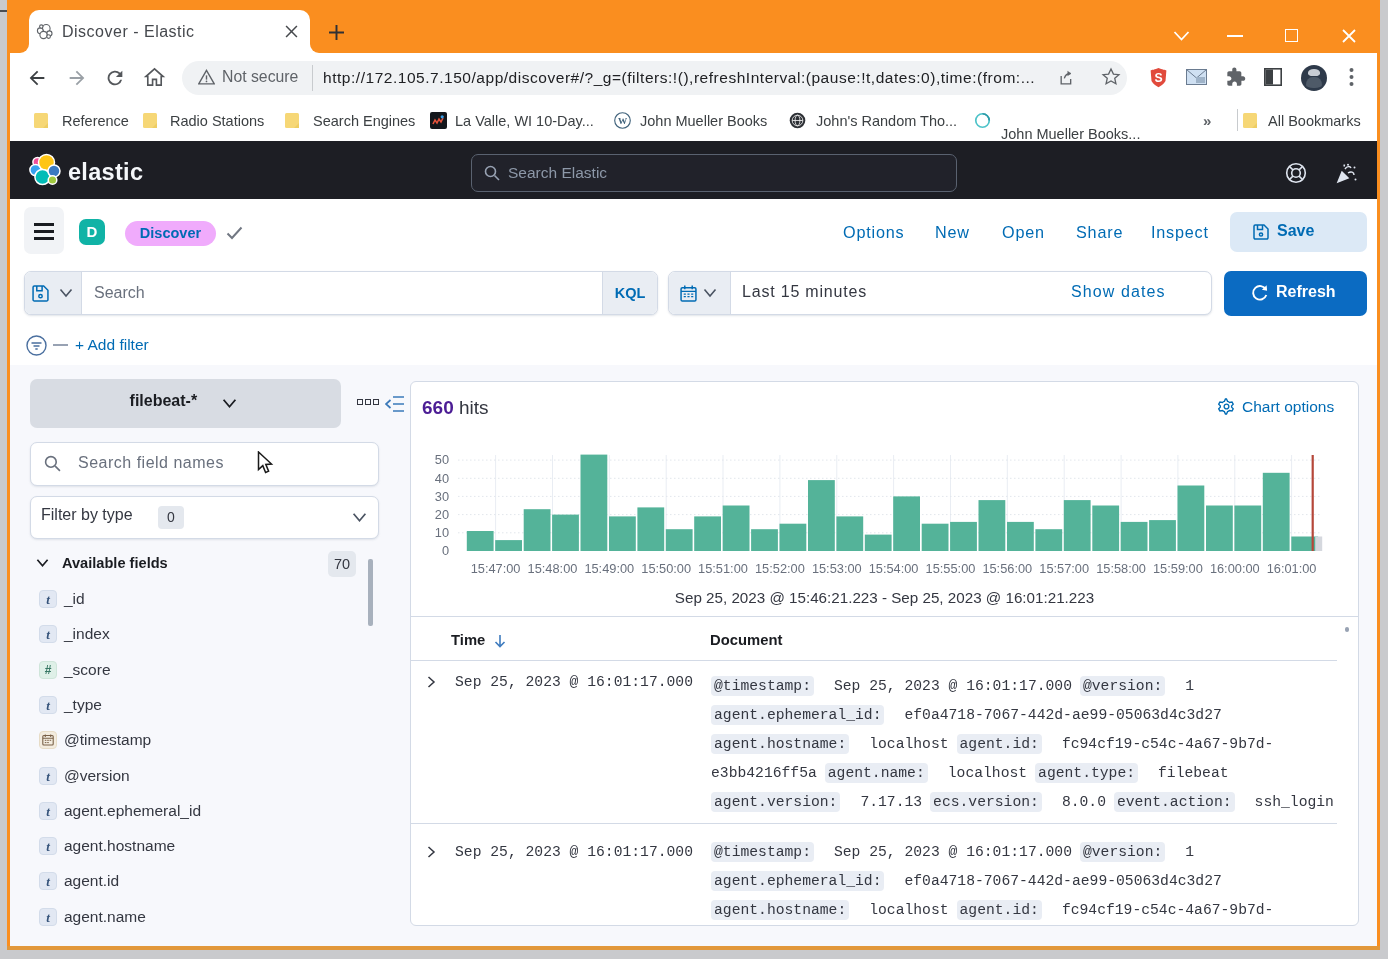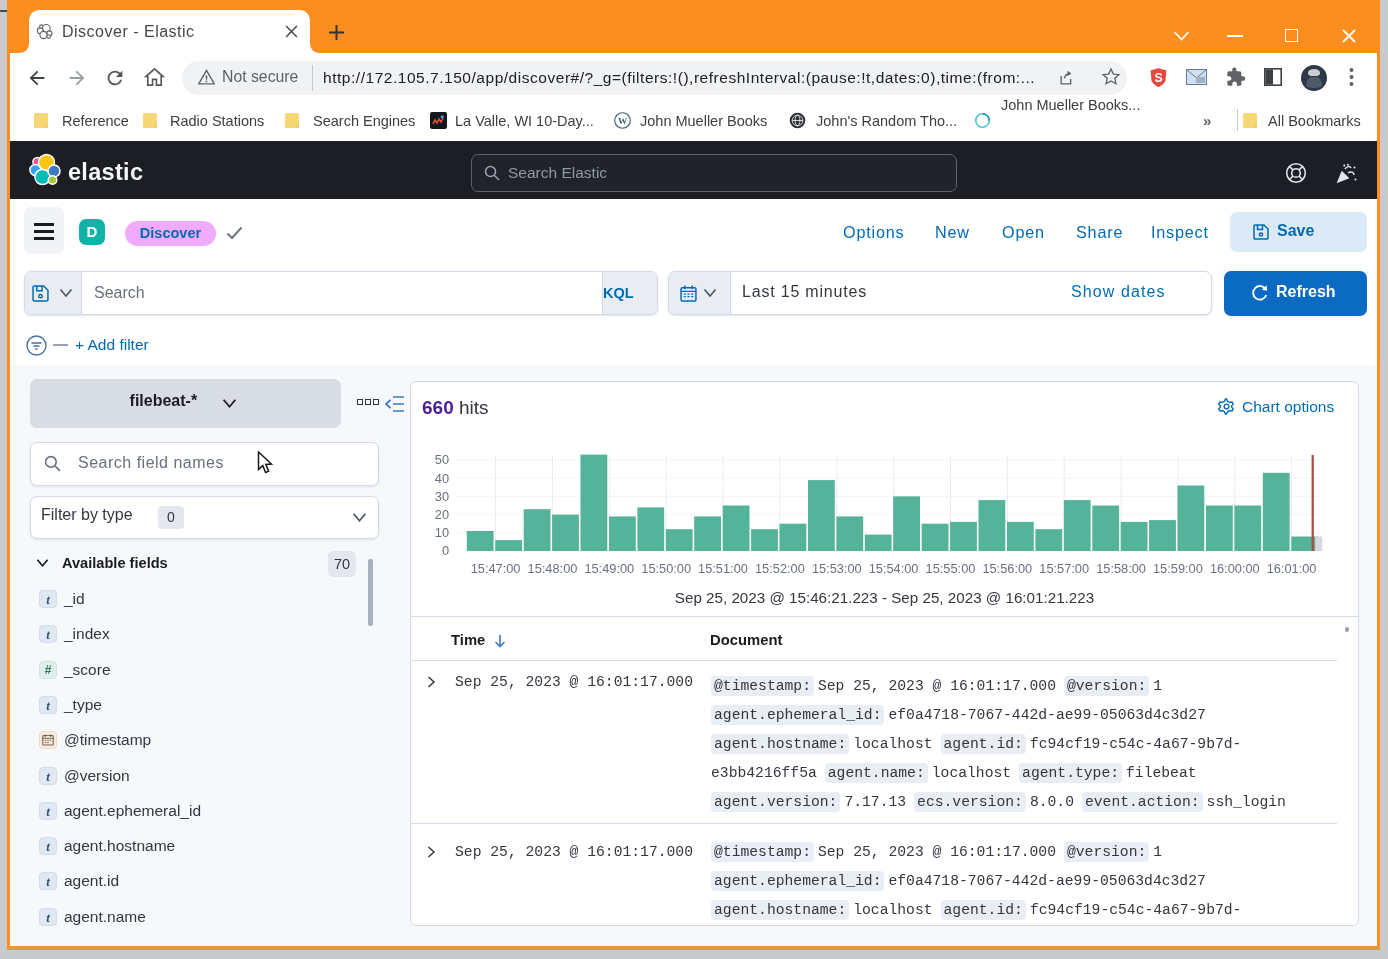--- a/index.html
+++ b/index.html
@@ -1,20 +1,20 @@
 <!DOCTYPE html>
 <html><head><meta charset="utf-8"><title>Discover - Elastic</title>
 <style>
 * { margin:0; padding:0; box-sizing:border-box; }
 html,body { width:1388px; height:959px; overflow:hidden; }
 body { background:#C9CACD; font-family:"Liberation Sans",sans-serif; position:relative; }
 .abs { position:absolute; }
 .win { position:absolute; left:7px; top:0; width:1373px; height:950px; background:#FA8E1F; }
 .mono { font-family:"Liberation Mono",monospace; }
-.fp { background:#E9EDF4; border-radius:4px; padding:2px 3px; margin-right:4px; }
+.fp { background:#E9EDF4; border-radius:4px; padding:2px 3px; margin-right:20px; }
 .fv { margin-right:8px; }
 .docline { position:relative; height:29px; line-height:29px; white-space:nowrap; }
 .flink { color:#006BB4; font-size:16.2px; font-weight:500; letter-spacing:0.8px; }
 </style></head><body>
 <div style="position:absolute;left:0;top:10px;width:7px;height:2px;background:#4a4d52"></div>
 <div class="win"></div>
 
 
 <div class="abs" style="left:29px;top:10px;width:281px;height:43px;background:#fff;border-radius:10px 10px 0 0"></div>
 <div class="abs" style="left:20px;top:44px;width:9px;height:9px;background:#fff"></div>
@@ -127,21 +127,21 @@
   </svg><div class="abs" style="left:640px;top:113px;font-size:14.5px;color:#3c4043">John Mueller Books</div><svg class="abs" style="left:789px;top:112px" width="17" height="17" viewBox="0 0 24 24">
     <circle cx="12" cy="12" r="11" fill="#2d3035"></circle>
     <g stroke="#fff" stroke-width="1.1" fill="none">
       <circle cx="12" cy="12" r="7.5"></circle>
       <ellipse cx="12" cy="12" rx="3.4" ry="7.5"></ellipse>
       <path d="M4.5 12h15"></path>
     </g>
   </svg><div class="abs" style="left:816px;top:113px;font-size:14.5px;color:#3c4043">John's Random Tho...</div><svg class="abs" style="left:974px;top:112px" width="17" height="17" viewBox="0 0 24 24">
     <circle cx="12" cy="12" r="9.5" fill="none" stroke="#4ec3c9" stroke-width="2.4"></circle>
     <path d="M12 2.5 a9.5 9.5 0 0 1 9.5 9.5" fill="none" stroke="#2e9aa8" stroke-width="2.4"></path>
-  </svg><div class="abs" style="left:1001px;top:97px;font-size:14.5px;color:#3c4043">John Mueller Books...</div><div class="abs" style="left:1203px;top:112px;font-size:15px;color:#5f6368;font-weight:bold">»</div><div class="abs" style="left:1237px;top:109px;width:1px;height:22px;background:#c8cbce"></div><svg class="abs" style="left:1243px;top:112.5px" width="14" height="15" viewBox="0 0 14 15">
+  </svg><div class="abs" style="left:1001px;top:126px;font-size:14.5px;color:#3c4043">John Mueller Books...</div><div class="abs" style="left:1203px;top:112px;font-size:15px;color:#5f6368;font-weight:bold">»</div><div class="abs" style="left:1237px;top:109px;width:1px;height:22px;background:#c8cbce"></div><svg class="abs" style="left:1243px;top:112.5px" width="14" height="15" viewBox="0 0 14 15">
     <rect x="0" y="0" width="14" height="15" rx="1.5" fill="#F6D776"></rect>
     <path d="M14 15 L9 15 L14 10 Z" fill="#EECD62"></path>
   </svg><div class="abs" style="left:1268px;top:113px;font-size:14.5px;color:#3c4043">All Bookmarks</div>
 <div class="abs" style="left:10px;top:141px;width:1367px;height:58px;background:#1D1E24"></div>
 <svg class="abs" style="left:28px;top:152px" width="34" height="36" viewBox="0 0 34 36">
  <g stroke="#fff" stroke-width="1.5">
   <circle cx="9.5" cy="10" r="4.6" fill="#F04E98"></circle>
   <circle cx="7.5" cy="18" r="5.6" fill="#36A2EF"></circle>
   <circle cx="18.5" cy="10.5" r="8.0" fill="#FEC514"></circle>
   <circle cx="14.5" cy="25" r="7.6" fill="#02BCB7"></circle>
@@ -209,21 +209,21 @@
     <g fill="none" stroke="#006BB4" stroke-width="1.4">
       <path d="M1 2.2 A1.2 1.2 0 0 1 2.2 1 H11 L15 5 V13.8 A1.2 1.2 0 0 1 13.8 15 H2.2 A1.2 1.2 0 0 1 1 13.8z"></path>
       <path d="M4.5 1 V5.5 H9.5 V1"></path>
       <circle cx="8" cy="10.5" r="1.6"></circle>
     </g>
   </svg>
 <svg class="abs" style="left:59px;top:288px" width="14" height="10" viewBox="0 0 14 10">
     <path d="M1.5 1.5 L7 8 L12.5 1.5" fill="none" stroke="#4a5362" stroke-width="1.6"></path>
   </svg>
 <div class="abs" style="left:94px;top:284px;font-size:16px;color:#69707D">Search</div>
-<div class="abs" style="left:602px;top:272px;width:55px;height:42px;background:#E9EDF3;border-radius:0 6px 6px 0;border-left:1px solid #D3DAE6;color:#006BB4;font-size:14.5px;font-weight:600;text-align:left;line-height:42px">KQL</div>
+<div class="abs" style="left:602px;top:272px;width:55px;height:42px;background:#E9EDF3;border-radius:0 6px 6px 0;border-left:1px solid #D3DAE6;color:#006BB4;font-size:14.5px;font-weight:600;text-align:center;line-height:42px">KQL</div>
 <div class="abs" style="left:668px;top:271px;width:544px;height:44px;background:#fff;border:1px solid #D3DAE6;border-radius:7px;box-shadow:0 1px 2px rgba(152,162,179,0.3)"></div>
 <div class="abs" style="left:669px;top:272px;width:62px;height:42px;background:#E9EDF3;border-radius:6px 0 0 6px;border-right:1px solid #D3DAE6"></div>
 <svg class="abs" style="left:680px;top:285px" width="17" height="17" viewBox="0 0 16 16">
     <g fill="none" stroke="#006BB4" stroke-width="1.4">
       <rect x="1" y="2.5" width="14" height="12.5" rx="1.2"></rect>
       <path d="M4.5 0.5 V4 M11.5 0.5 V4 M1 6 H15"></path>
       <path d="M3.5 8.5h2M7 8.5h2M10.5 8.5h2M3.5 11h2M7 11h2M10.5 11h2" stroke-width="1.2"></path>
     </g>
   </svg>
 <svg class="abs" style="left:703px;top:288px" width="14" height="10" viewBox="0 0 14 10">

